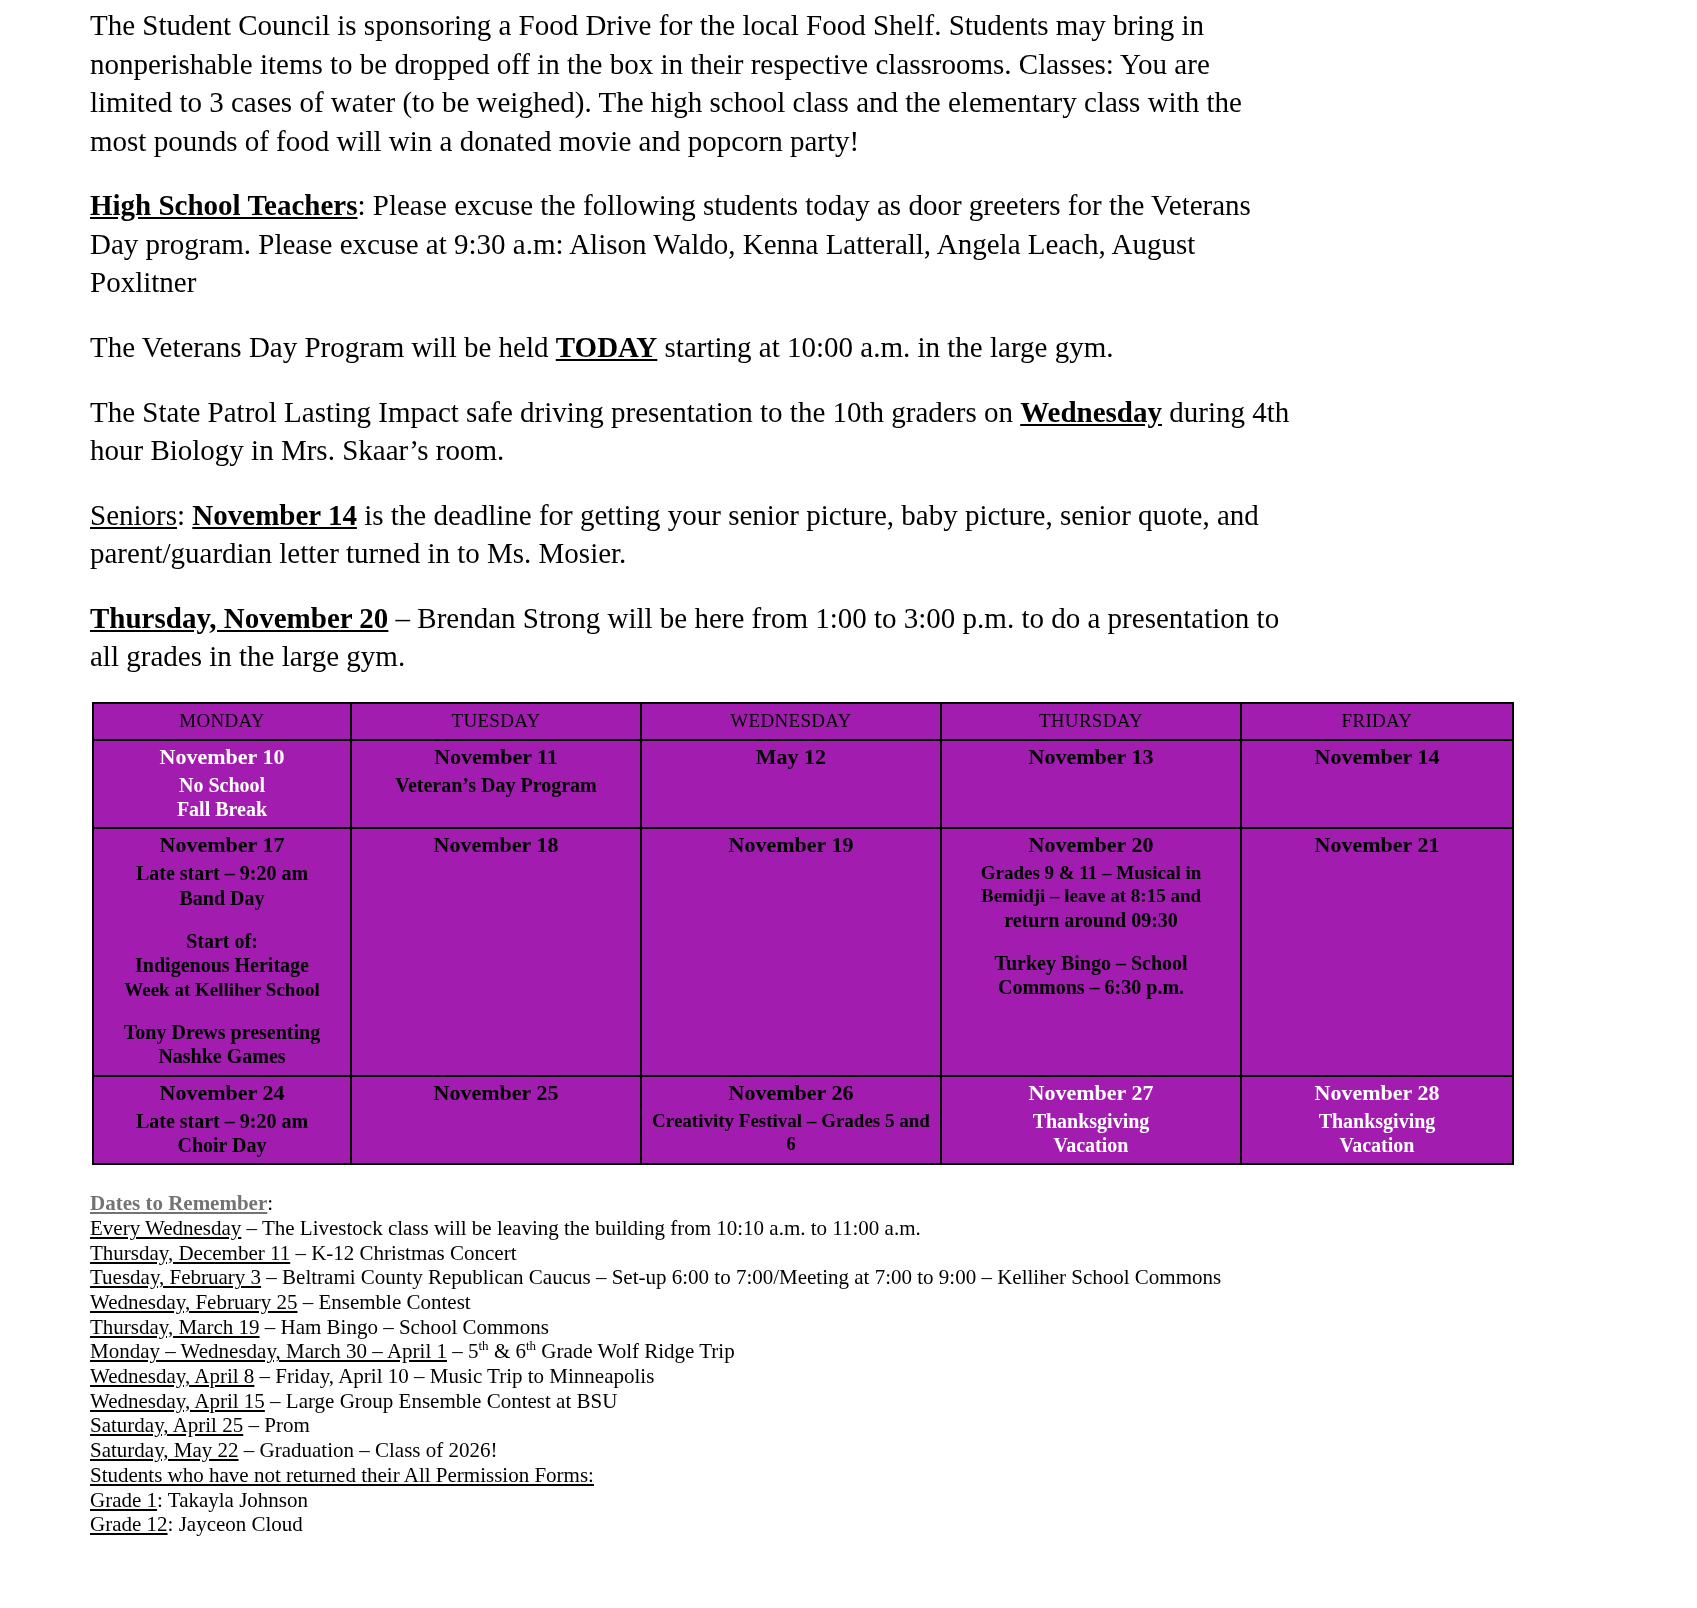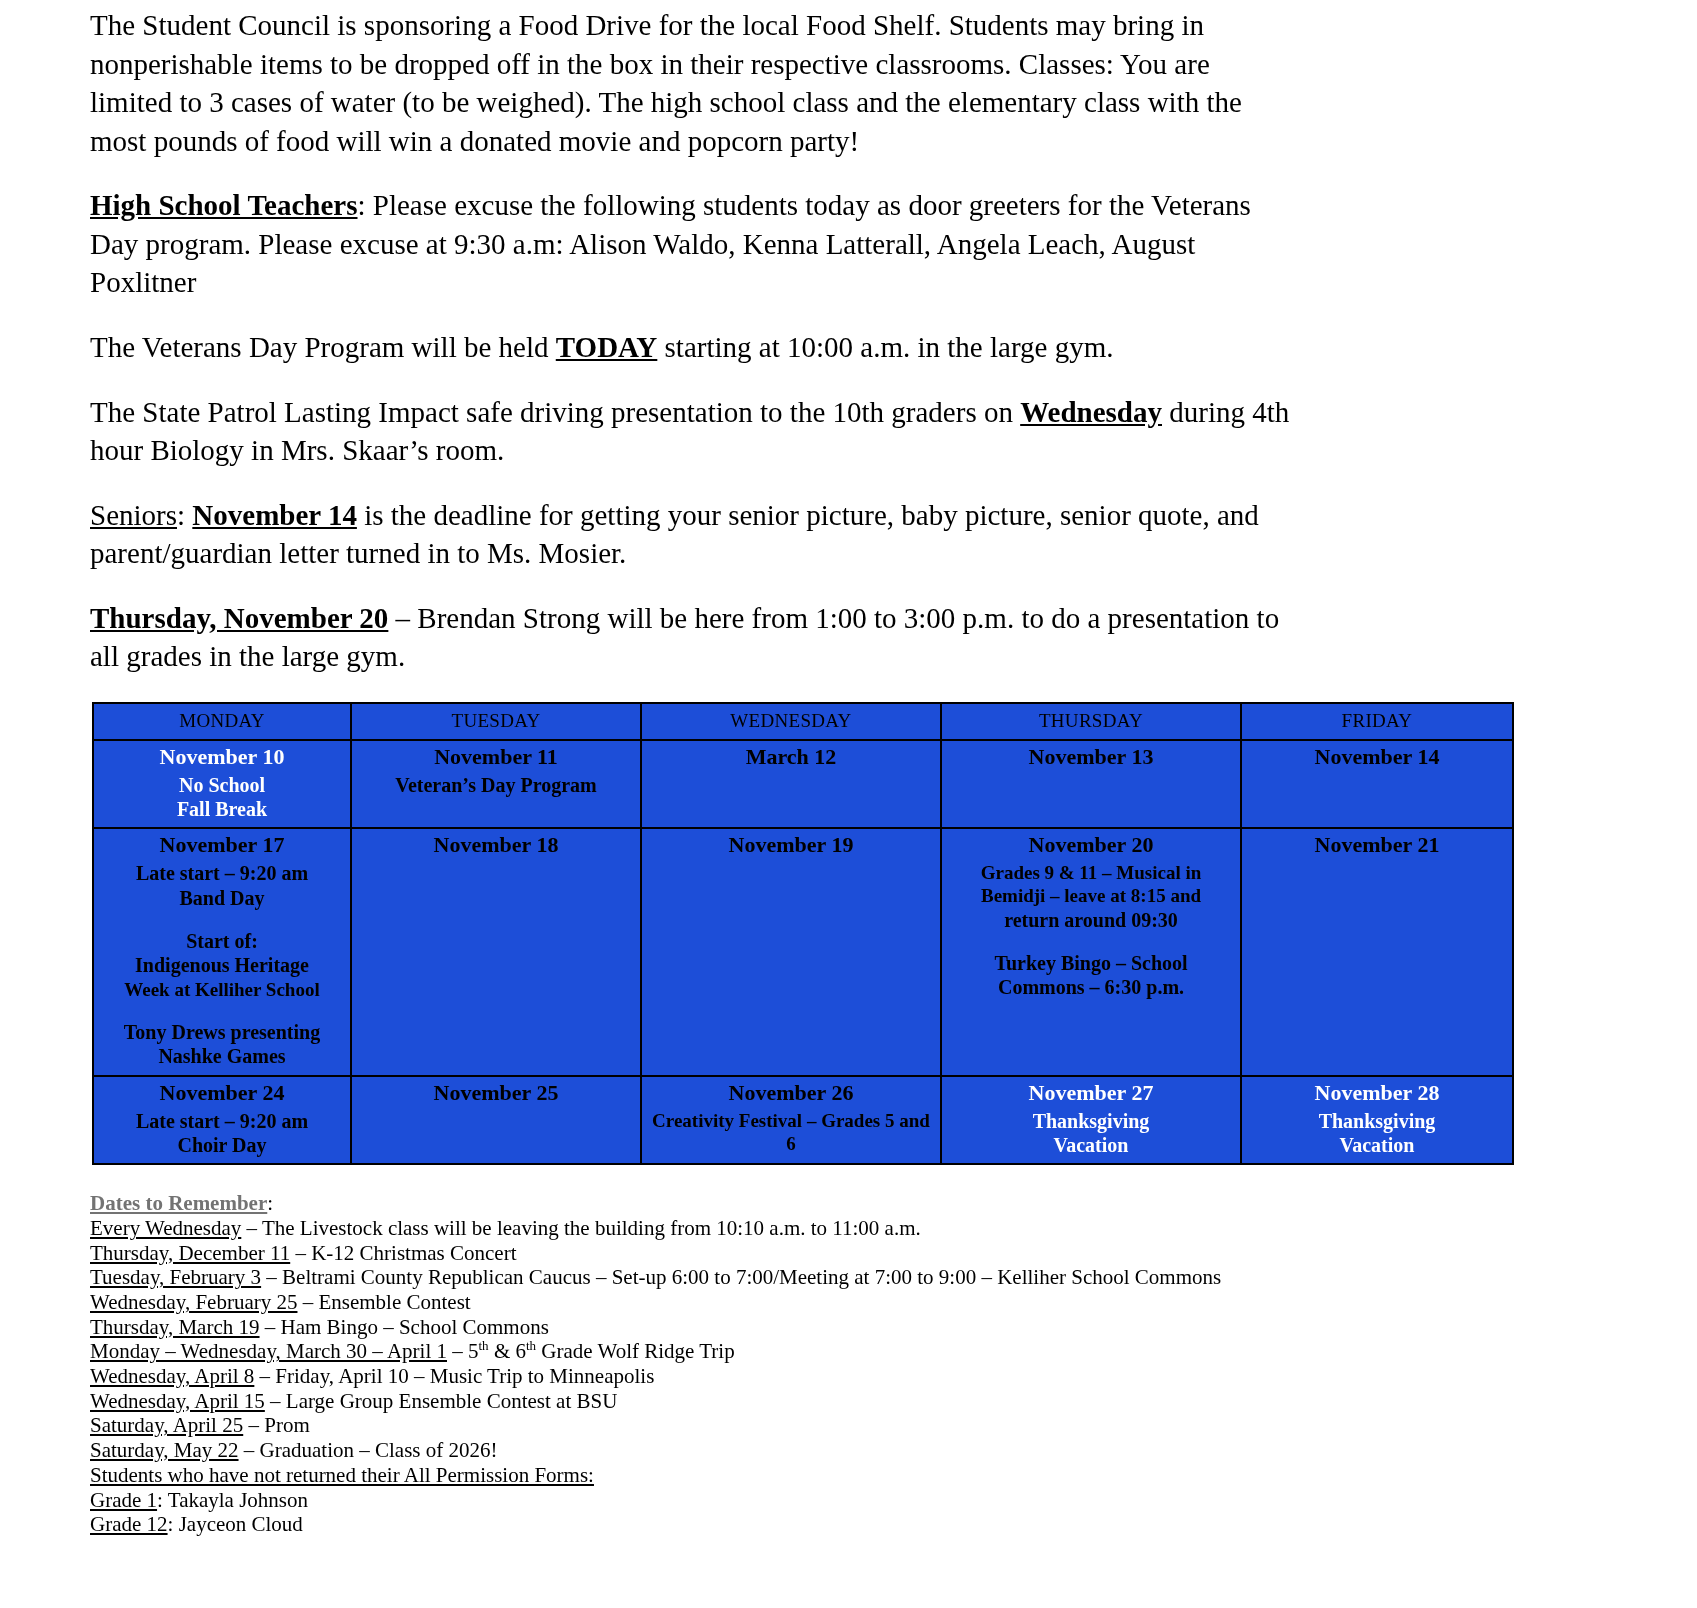--- a/index.html
+++ b/index.html
@@ -44,21 +44,21 @@
     width: 1420px;
     margin-left: 2px;
   }
   table.calendar th,
   table.calendar td {
     border: 2px solid #000000;
     vertical-align: top;
     padding: 3px 4px 6px 4px;
     font-size: 20px;
     line-height: 1.22;
-    background: #1d4ed8;
+    background: #a21caf;
   }
   table.calendar th {
     text-align: center;
     font-weight: normal;
     font-size: 19px;
     letter-spacing: 0.3px;
     padding: 4px 2px 5px 2px;
     height: 26px;
     vertical-align: middle;
   }
@@ -148,21 +148,21 @@
             <td class="black">
               <span class="cell-date">November 10</span>
               <span class="cell-line">No School</span>
               <span class="cell-line">Fall Break</span>
             </td>
             <td>
               <span class="cell-date">November 11</span>
               <span class="cell-line">Veteran’s Day Program</span>
             </td>
             <td>
-              <span class="cell-date">March 12</span>
+              <span class="cell-date">May 12</span>
             </td>
             <td>
               <span class="cell-date">November 13</span>
             </td>
             <td>
               <span class="cell-date">November 14</span>
             </td>
           </tr>
           <tr>
             <td class="yellow">

